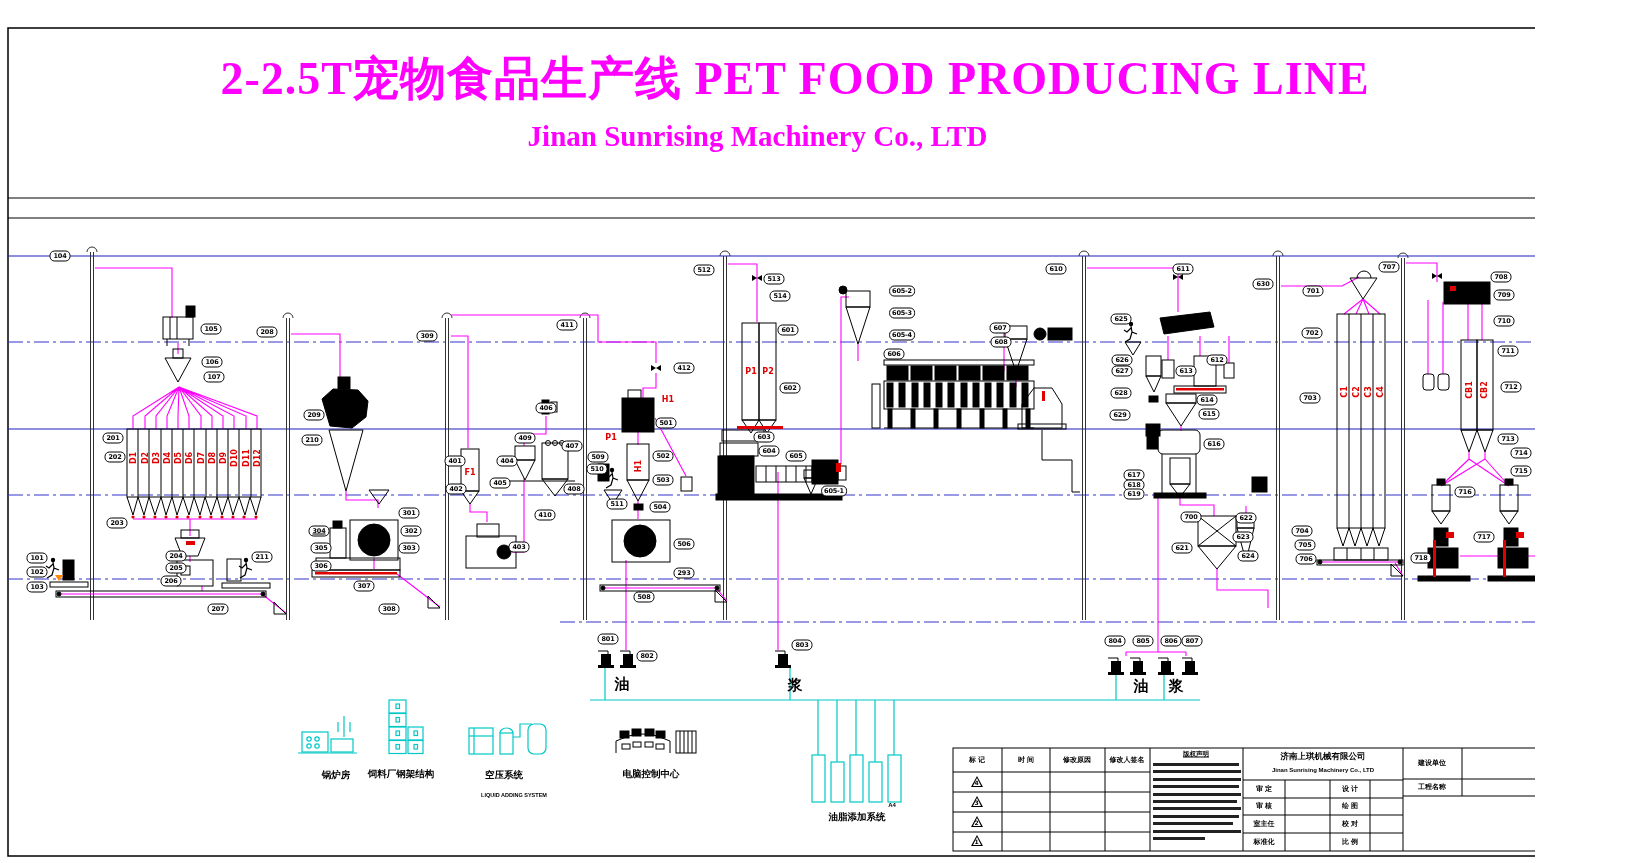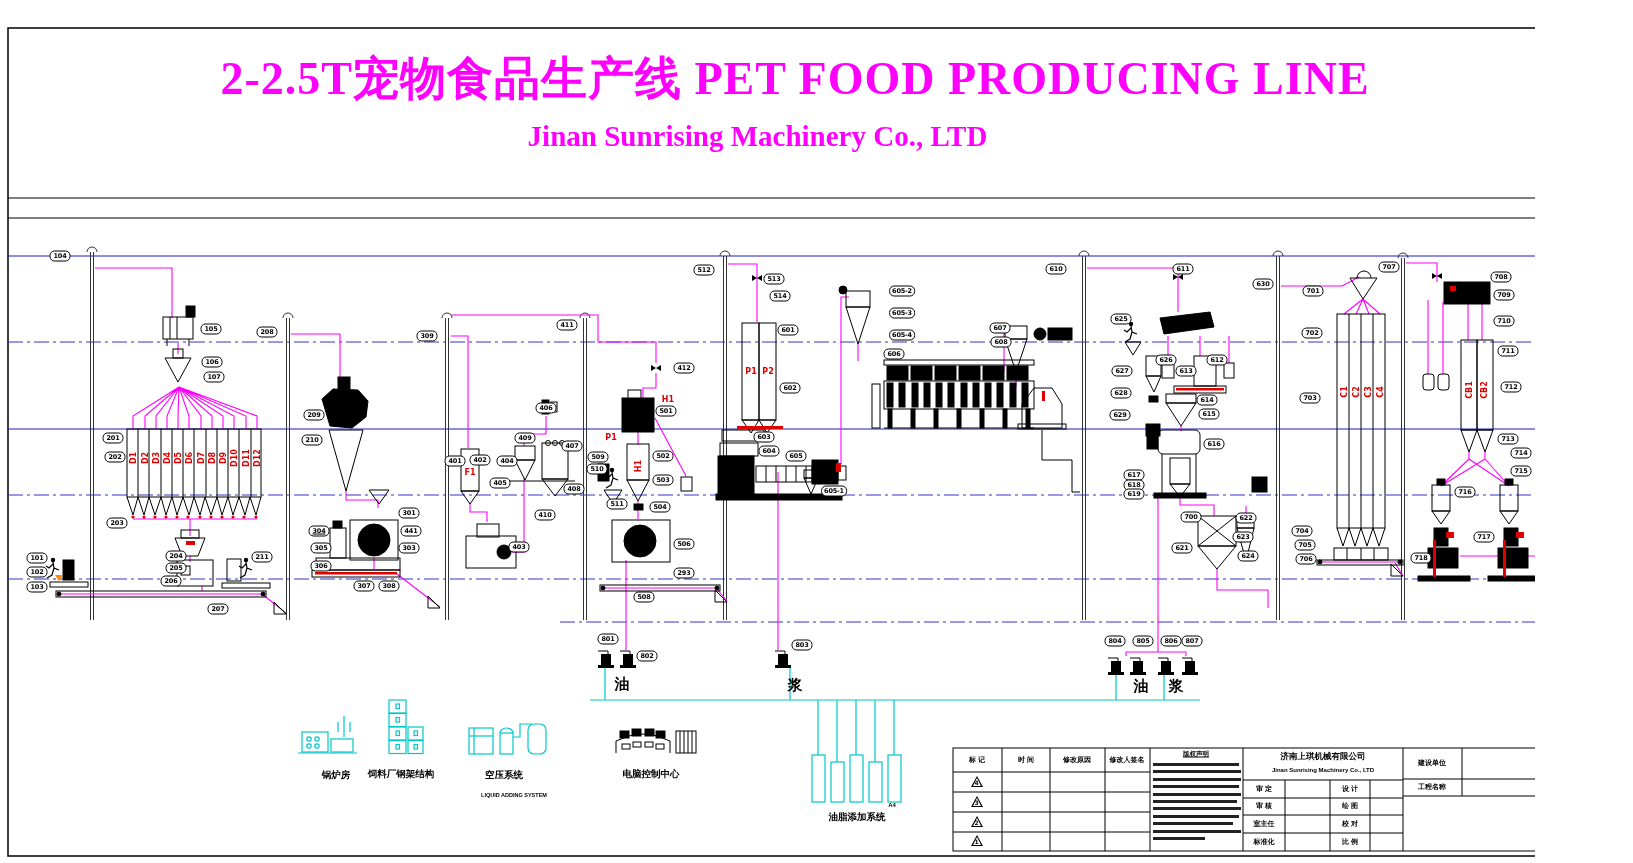--- a/index.html
+++ b/index.html
@@ -447,41 +447,41 @@
       <div class="eq-label" style="left: 117px; top: 523px;">203</div>
       <div class="eq-label" style="left: 176px; top: 556px;">204</div>
       <div class="eq-label" style="left: 176px; top: 568px;">205</div>
       <div class="eq-label" style="left: 171px; top: 581px;">206</div>
       <div class="eq-label" style="left: 218px; top: 609px;">207</div>
       <div class="eq-label" style="left: 267px; top: 332px;">208</div>
       <div class="eq-label" style="left: 314px; top: 415px;">209</div>
       <div class="eq-label" style="left: 312px; top: 440px;">210</div>
       <div class="eq-label" style="left: 262px; top: 557px;">211</div>
       <div class="eq-label" style="left: 409px; top: 513px;">301</div>
-      <div class="eq-label" style="left: 411px; top: 531px;">441</div>
+      <div class="eq-label" style="left: 411px; top: 531px;">302</div>
       <div class="eq-label" style="left: 409px; top: 548px;">303</div>
       <div class="eq-label" style="left: 319px; top: 531px; text-decoration: underline;">304</div>
       <div class="eq-label" style="left: 321px; top: 548px;">305</div>
       <div class="eq-label" style="left: 321px; top: 566px;">306</div>
       <div class="eq-label" style="left: 364px; top: 586px;">307</div>
-      <div class="eq-label" style="left: 389px; top: 586px;">308</div>
+      <div class="eq-label" style="left: 389px; top: 609px;">308</div>
       <div class="eq-label" style="left: 427px; top: 336px;">309</div>
       <div class="eq-label" style="left: 455px; top: 461px;">401</div>
-      <div class="eq-label" style="left: 456px; top: 460px; margin-left: 24px;">402</div>
+      <div class="eq-label" style="left: 456px; top: 489px;">402</div>
       <div class="eq-label" style="left: 519px; top: 547px;">403</div>
       <div class="eq-label" style="left: 507px; top: 461px;">404</div>
       <div class="eq-label" style="left: 500px; top: 483px;">405</div>
       <div class="eq-label" style="left: 546px; top: 408px;">406</div>
       <div class="eq-label" style="left: 572px; top: 446px;">407</div>
       <div class="eq-label" style="left: 574px; top: 489px;">408</div>
       <div class="eq-label" style="left: 525px; top: 438px;">409</div>
       <div class="eq-label" style="left: 545px; top: 515px;">410</div>
       <div class="eq-label" style="left: 567px; top: 325px;">411</div>
       <div class="eq-label" style="left: 684px; top: 368px;">412</div>
-      <div class="eq-label" style="left: 666px; top: 411px;">501</div>
+      <div class="eq-label" style="left: 666px; top: 423px;">501</div>
       <div class="eq-label" style="left: 663px; top: 456px;">502</div>
       <div class="eq-label" style="left: 663px; top: 480px;">503</div>
       <div class="eq-label" style="left: 660px; top: 507px;">504</div>
       <div class="eq-label" style="left: 684px; top: 544px;">506</div>
       <div class="eq-label" style="left: 684px; top: 573px;">293</div>
       <div class="eq-label" style="left: 644px; top: 597px;">508</div>
       <div class="eq-label" style="left: 598px; top: 457px;">509</div>
       <div class="eq-label" style="left: 597px; top: 469px;">510</div>
       <div class="eq-label" style="left: 617px; top: 504px;">511</div>
       <div class="eq-label" style="left: 704px; top: 270px;">512</div>
@@ -508,21 +508,21 @@
       <div class="eq-label" style="left: 1214px; top: 444px;">616</div>
       <div class="eq-label" style="left: 1134px; top: 475px;">617</div>
       <div class="eq-label" style="left: 1134px; top: 485px;">618</div>
       <div class="eq-label" style="left: 1134px; top: 494px;">619</div>
       <div class="eq-label" style="left: 1191px; top: 517px;">700</div>
       <div class="eq-label" style="left: 1182px; top: 548px;">621</div>
       <div class="eq-label" style="left: 1246px; top: 518px;">622</div>
       <div class="eq-label" style="left: 1243px; top: 537px;">623</div>
       <div class="eq-label" style="left: 1248px; top: 556px;">624</div>
       <div class="eq-label" style="left: 1121px; top: 319px;">625</div>
-      <div class="eq-label" style="left: 1122px; top: 360px; margin-left: 44px;">626</div>
+      <div class="eq-label" style="left: 1122px; top: 360px;">626</div>
       <div class="eq-label" style="left: 1122px; top: 371px;">627</div>
       <div class="eq-label" style="left: 1121px; top: 393px;">628</div>
       <div class="eq-label" style="left: 1120px; top: 415px;">629</div>
       <div class="eq-label" style="left: 1263px; top: 284px;">630</div>
       <div class="eq-label" style="left: 1313px; top: 291px;">701</div>
       <div class="eq-label" style="left: 1312px; top: 333px;">702</div>
       <div class="eq-label" style="left: 1310px; top: 398px;">703</div>
       <div class="eq-label" style="left: 1302px; top: 531px;">704</div>
       <div class="eq-label" style="left: 1305px; top: 545px;">705</div>
       <div class="eq-label" style="left: 1306px; top: 559px;">706</div>

